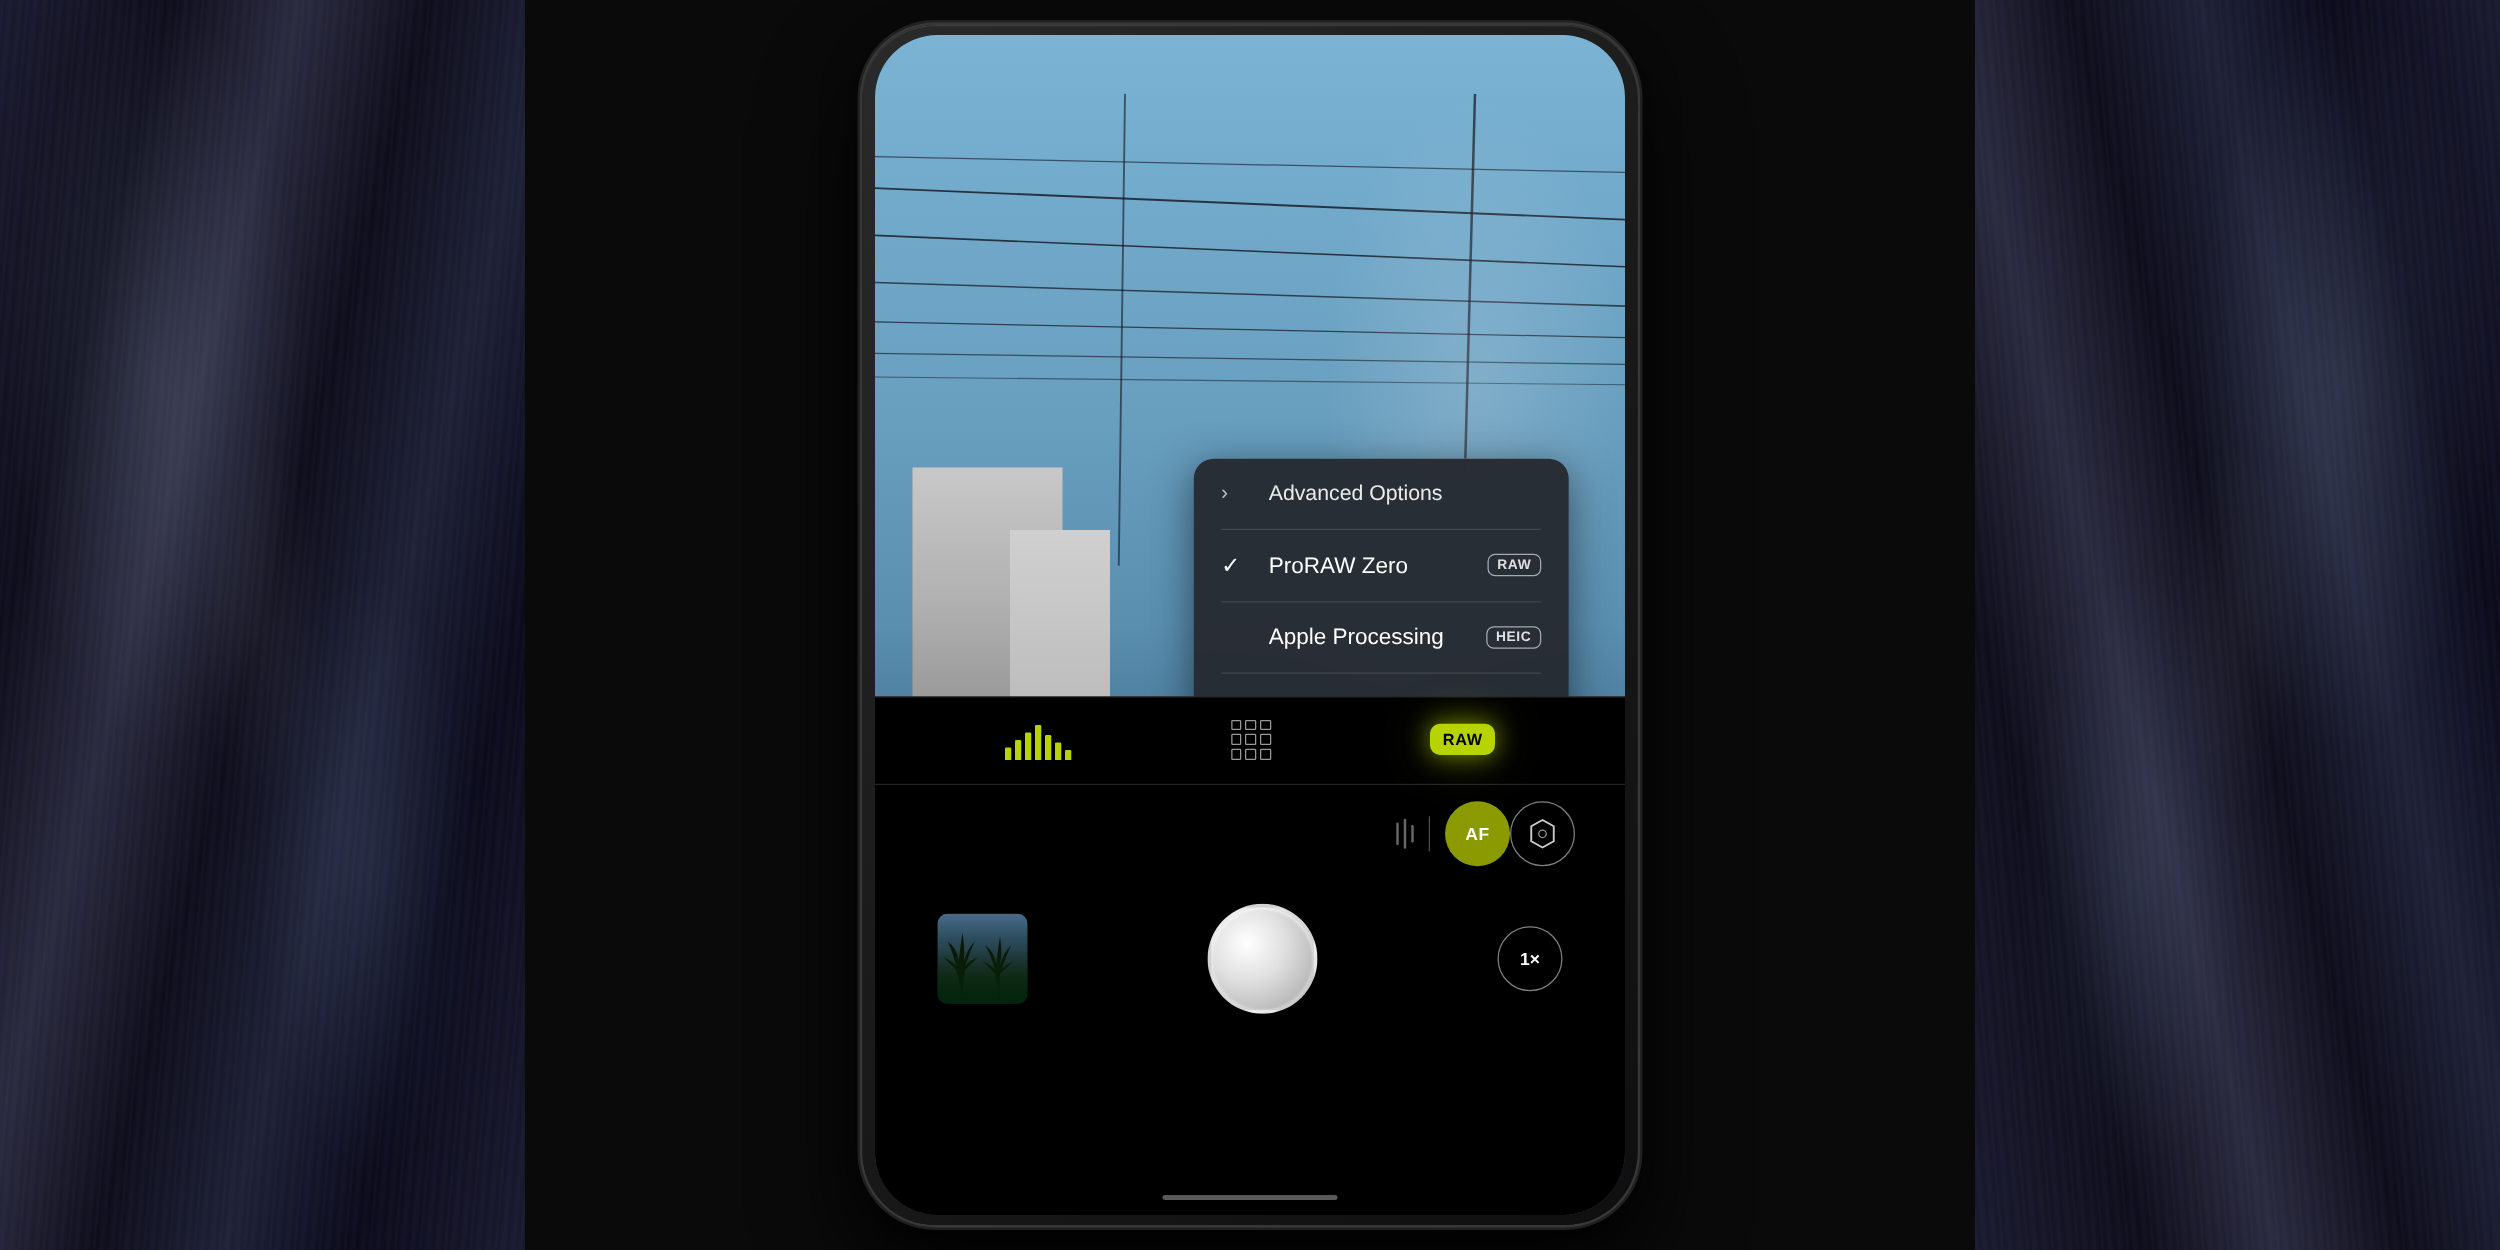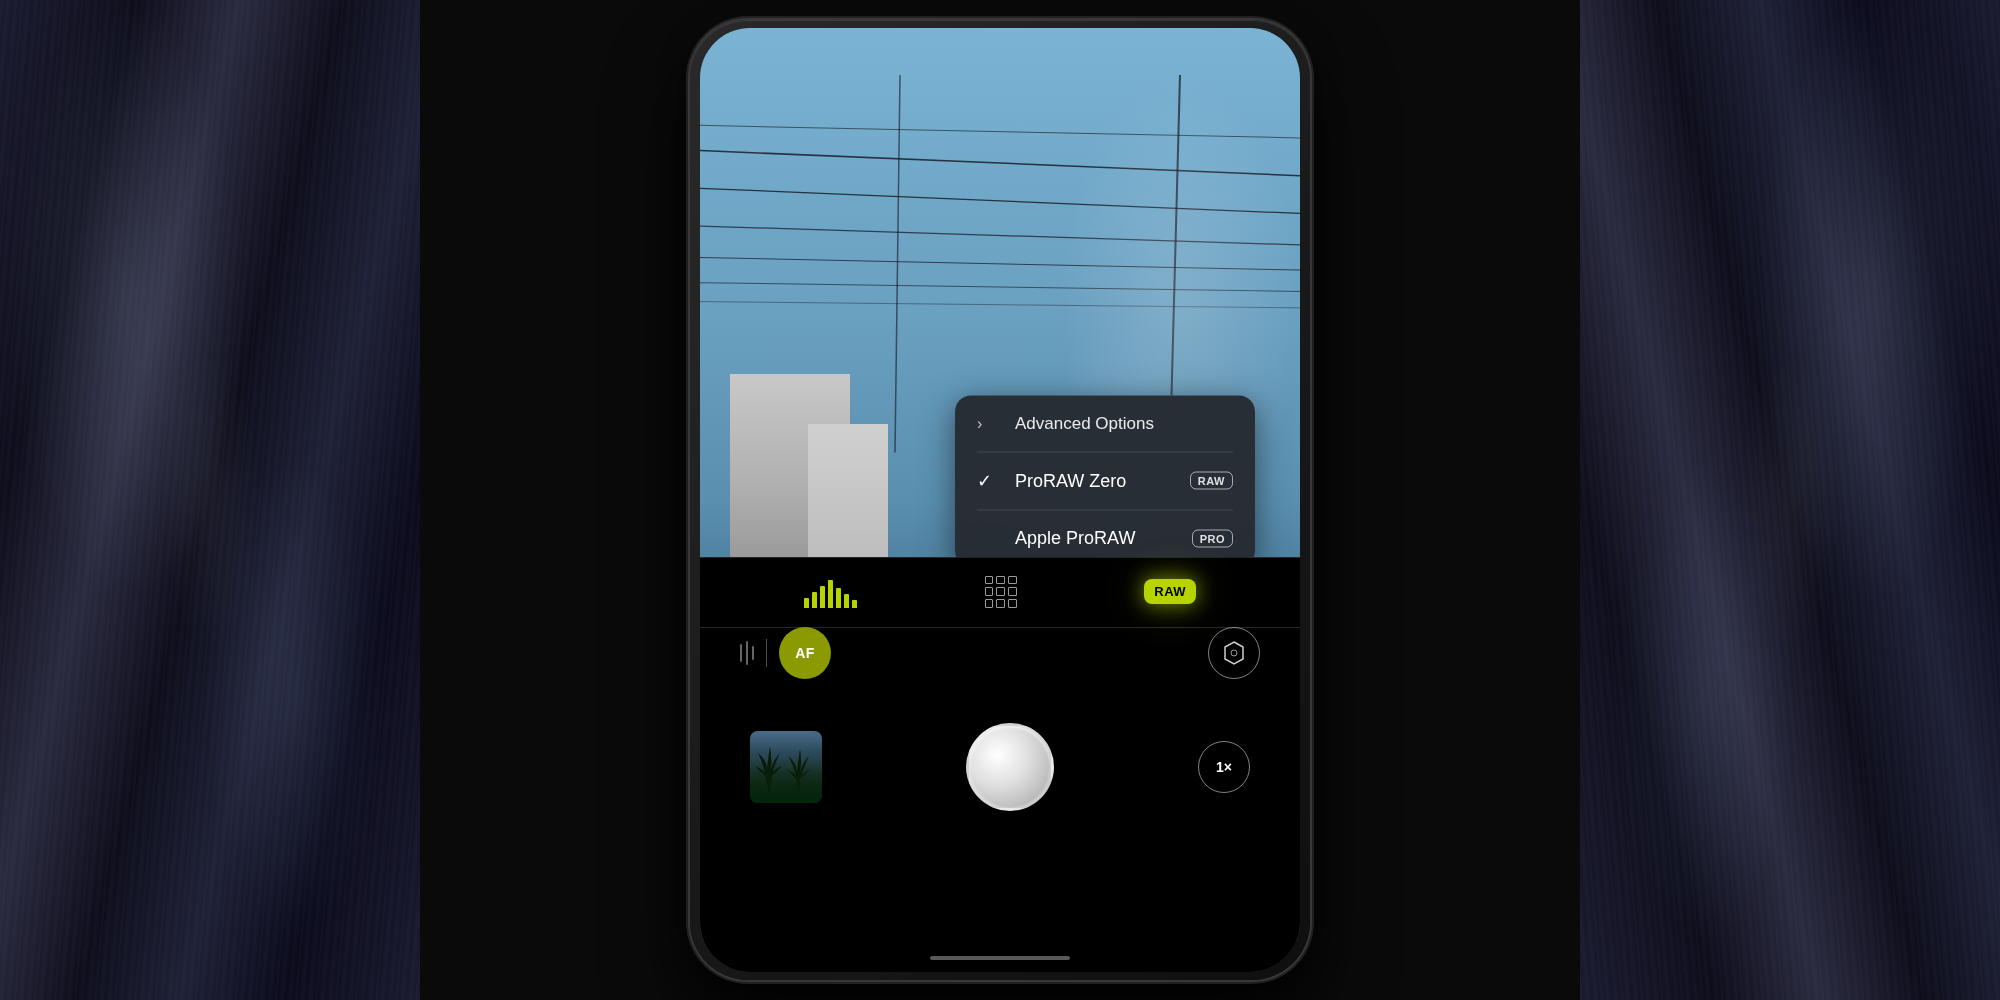--- a/index.html
+++ b/index.html
@@ -496,20 +496,25 @@
             <span class="chevron-icon">›</span>
             <span class="label">Advanced Options</span>
           </div>
 
           <div class="menu-item">
             <span class="check-icon">✓</span>
             <span class="label">ProRAW Zero</span>
             <span class="format-badge">RAW</span>
           </div>
 
+          <div class="menu-item">
+            <span class="spacer-icon"></span>
+            <span class="label">Apple Processing</span>
+            <span class="format-badge">HEIC</span>
+          </div>
 
           <div class="menu-item">
             <span class="spacer-icon"></span>
             <span class="label">Apple ProRAW</span>
             <span class="format-badge">PRO</span>
           </div>
         </div>
       </div>
 
       <div class="phone-bottom-area">
@@ -538,21 +543,21 @@
             <div class="grid-cell"></div>
             <div class="grid-cell"></div>
             <div class="grid-cell"></div>
           </div>
 
           <div class="raw-glow-badge">RAW</div>
         </div>
 
         <div class="divider-line" style="top: 70px;"></div>
 
-        <div class="controls-row" style="top: 56px;">
+        <div class="controls-row" style="top: 70px; justify-content: flex-end;">
 
           <div style="display:flex; align-items:center; gap:12px;">
             <div class="focus-bars">
               <div class="focus-line" style="height:18px;"></div>
               <div class="focus-line" style="height:24px;"></div>
               <div class="focus-line" style="height:14px;"></div>
             </div>
             <div class="v-sep"></div>
             <div class="af-btn">
               <span>AF</span>

